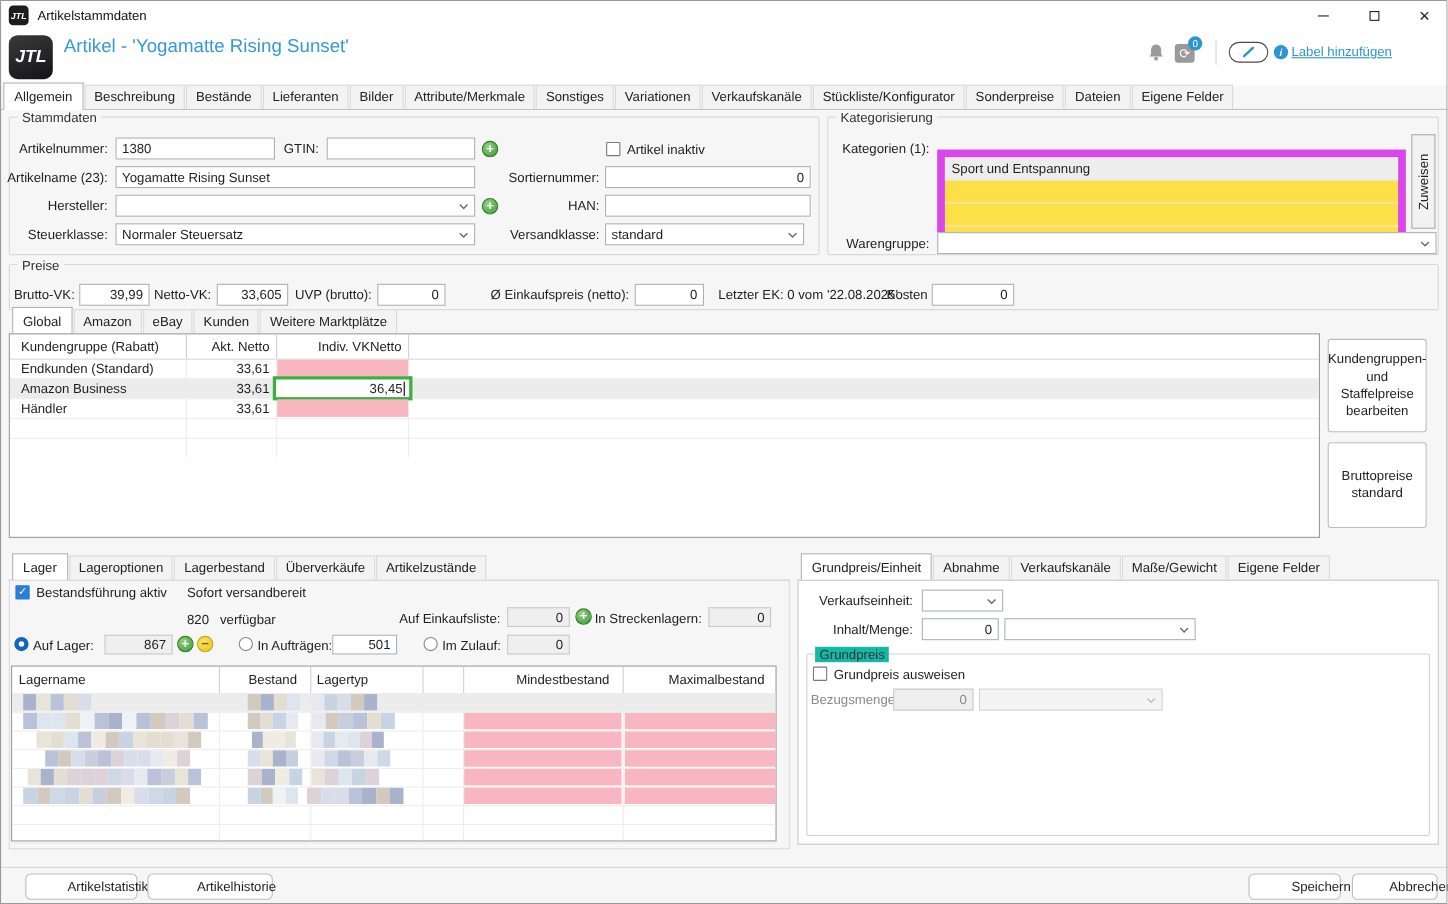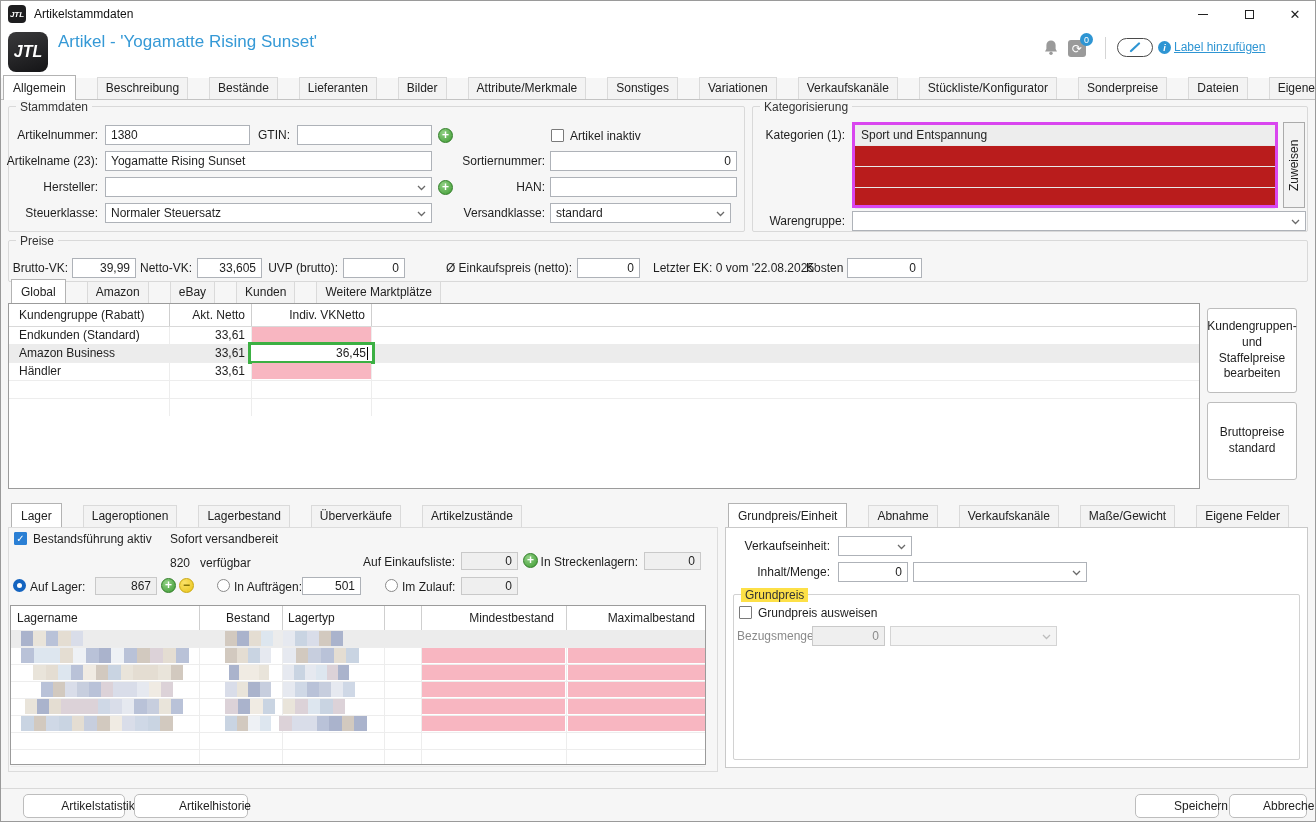--- a/index.html
+++ b/index.html
@@ -30,21 +30,21 @@
   .link { color:#2e95d3; text-decoration:underline; cursor:pointer; }
   .hdr-divider { position:absolute; width:1px; background:#d5d5d5; }
   .badge { position:absolute; min-width:13px; height:13px; border-radius:7px; background:#2e95d3; color:#fff;
            font-size:9px; display:flex; align-items:center; justify-content:center; padding:0 2px; }
   .pencil-btn { position:absolute; width:36px; height:19px; border:1.5px solid #4a4a4a; border-radius:10px;
                 background:#fff; display:flex; align-items:center; justify-content:center; }
   .info-ic { position:absolute; width:13px; height:13px; border-radius:50%; background:#2e95d3; color:#fff;
              font-size:9px; font-weight:bold; display:flex; align-items:center; justify-content:center; font-style:italic; }
 
   
-  .tabstrip { position:absolute; display:flex; align-items:flex-end; border-bottom:1px solid #c3c3c3; padding-left:3px;gap:20px; }
+  .tabstrip { position:absolute; display:flex; align-items:flex-end; border-bottom:1px solid #c3c3c3; padding-left:3px; }
   .tab { padding:3px 8px 4px 8px; background:#f3f3f3; border:1px solid #dadada; border-bottom:none; color:#222;
          white-space:nowrap; margin-right:1px; cursor:pointer; }
   .tab.active { background:#fff; border-color:#b3b3b3; margin-bottom:-1px; padding:5px 9px 5px 9px; }
 
   
   .gb { position:absolute; border:1px solid #d9d9d9; border-radius:2px; }
   .gb-legend { position:absolute; font-size:12px; color:#333; background:#f6f6f6; padding:0 4px; }
   .lbl { position:absolute; height:20px; display:flex; align-items:center; justify-content:flex-end; color:#1e1e1e; white-space:nowrap; }
   .lbl.left { justify-content:flex-start; }
   .field { position:absolute; height:20px; background:#fff; border:1px solid #aeb2b8; display:flex; align-items:center;
@@ -74,21 +74,21 @@
   .cell { position:absolute; display:flex; align-items:center; white-space:nowrap; }
   .pink { background:var(--pink,#f8b6c1); }
   .rowhl { background:#ececec; }
   .edit-cell { position:absolute; background:#fff; border:3px solid var(--edit-green,#3cb043); display:flex;
                align-items:center; justify-content:flex-end; padding:0 4px; }
   .caret-bar { display:inline-block; width:1px; height:13px; background:#000; margin-left:1px; }
   .side-btn { position:absolute; background:#fff; border:1px solid #bdbdbd; border-radius:3px; display:flex;
               align-items:center; justify-content:center; text-align:center; padding:4px; line-height:1.3; cursor:pointer; }
   .btn { position:absolute; background:#fff; border:1px solid #bdbdbd; border-radius:5px; display:flex;
          align-items:center; justify-content:center; cursor:pointer;padding-left:48px; }
-  .listbox { position:absolute; background:#b91c1c; border:3px solid #d946ef; }
+  .listbox { position:absolute; background:#fde047; border:7px solid #d946ef;margin-top:14px; }
   .vert-btn { position:absolute; background:#f2f2f2; border:1px solid #ababab; display:flex; align-items:center;
               justify-content:center; writing-mode:vertical-rl; transform:rotate(180deg); font-size:12px; cursor:pointer; }
   .mosaic { position:absolute; display:flex; overflow:hidden; }
   .mosaic > i { display:block; height:100%; }
   .tabpage { position:absolute; border:1px solid #dcdcdc; }
 </style>
 </head>
 <body>
 
 <div class="window-border"></div>
@@ -508,21 +508,21 @@
 <div class="lbl" style="left:730px;top:562px;width:100px">Inhalt/Menge:</div>
 <div class="field num" style="left:838px;top:562px;width:70px">0</div>
 <div class="combo" style="left:913px;top:562px;width:174px">
     <span></span>
   <svg class="chev" width="9" height="6" viewBox="0 0 9 6">
       <polyline points="1,1 4.5,4.5 8,1" fill="none" stroke="#6a6a6a" stroke-width="1.3"></polyline>
     </svg>
   </div>
 
 <div class="gb" style="left:733px;top:594px;width:567px;height:166px;border-color:#d2d2d2"></div>
-<div class="gb-legend" style="left:741px;top:588px;background:#fde047">Grundpreis</div>
+<div class="gb-legend" style="left:741px;top:588px;background:#14b8a6">Grundpreis</div>
 <div class="cb" style="left:739px;top:606px"></div>
 <div class="lbl left" style="left:758px;top:603px;width:140px">Grundpreis ausweisen</div>
 <div class="lbl left" style="left:737px;top:626px;width:70px;color:#8a8a8a">Bezugsmenge</div>
 <div class="field num gray" style="left:812px;top:626px;width:73px;color:#8a8a8a">0</div>
 <div class="combo disabled" style="left:890px;top:626px;width:167px">
     <span></span>
   <svg class="chev" width="9" height="6" viewBox="0 0 9 6">
       <polyline points="1,1 4.5,4.5 8,1" fill="none" stroke="#bdbdbd" stroke-width="1.3"></polyline>
     </svg>
   </div>

